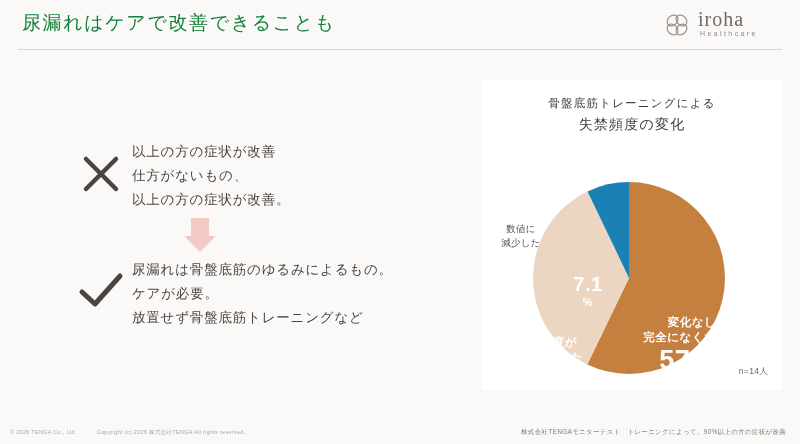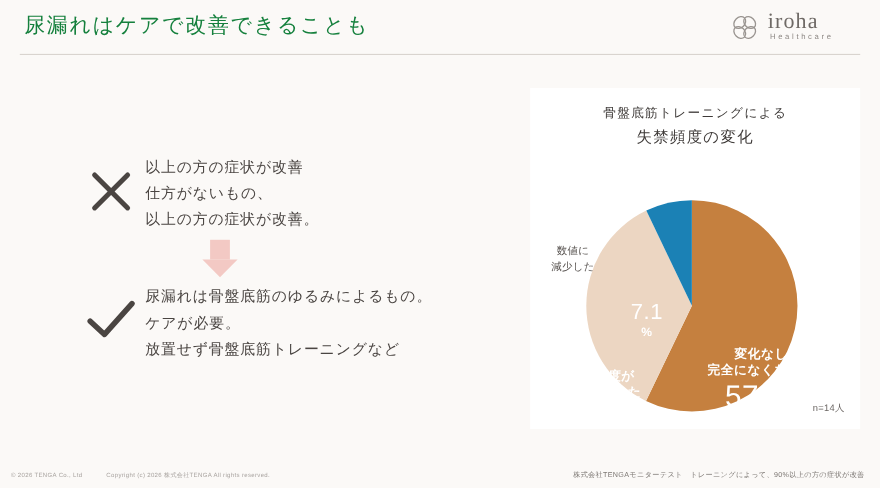--- a/index.html
+++ b/index.html
@@ -180,21 +180,21 @@
 
   .slice-label {
     position: absolute;
     color: #ffffff;
     text-align: center;
     font-weight: bold;
     letter-spacing: 0.5px;
     pointer-events: none;
   }
   .lab-name { font-size: 11.5px; line-height: 15px; }
-  .lab-num  { font-weight: normal; }
+  .lab-num  { font-weight: bold; }
   .pct-sign { font-size: 12px; font-weight: bold; }
 
   
   .label-orange { left: 146px; top: 140px; width: 128px; }
   .label-orange .lab-num { font-size: 27px; line-height: 30px; }
   
   .label-beige { left: 22px; top: 160px; width: 110px; }
   .label-beige .lab-num { font-size: 24px; line-height: 27px; }
   
   .label-blue { left: 78px; top: 98px; width: 56px; }

